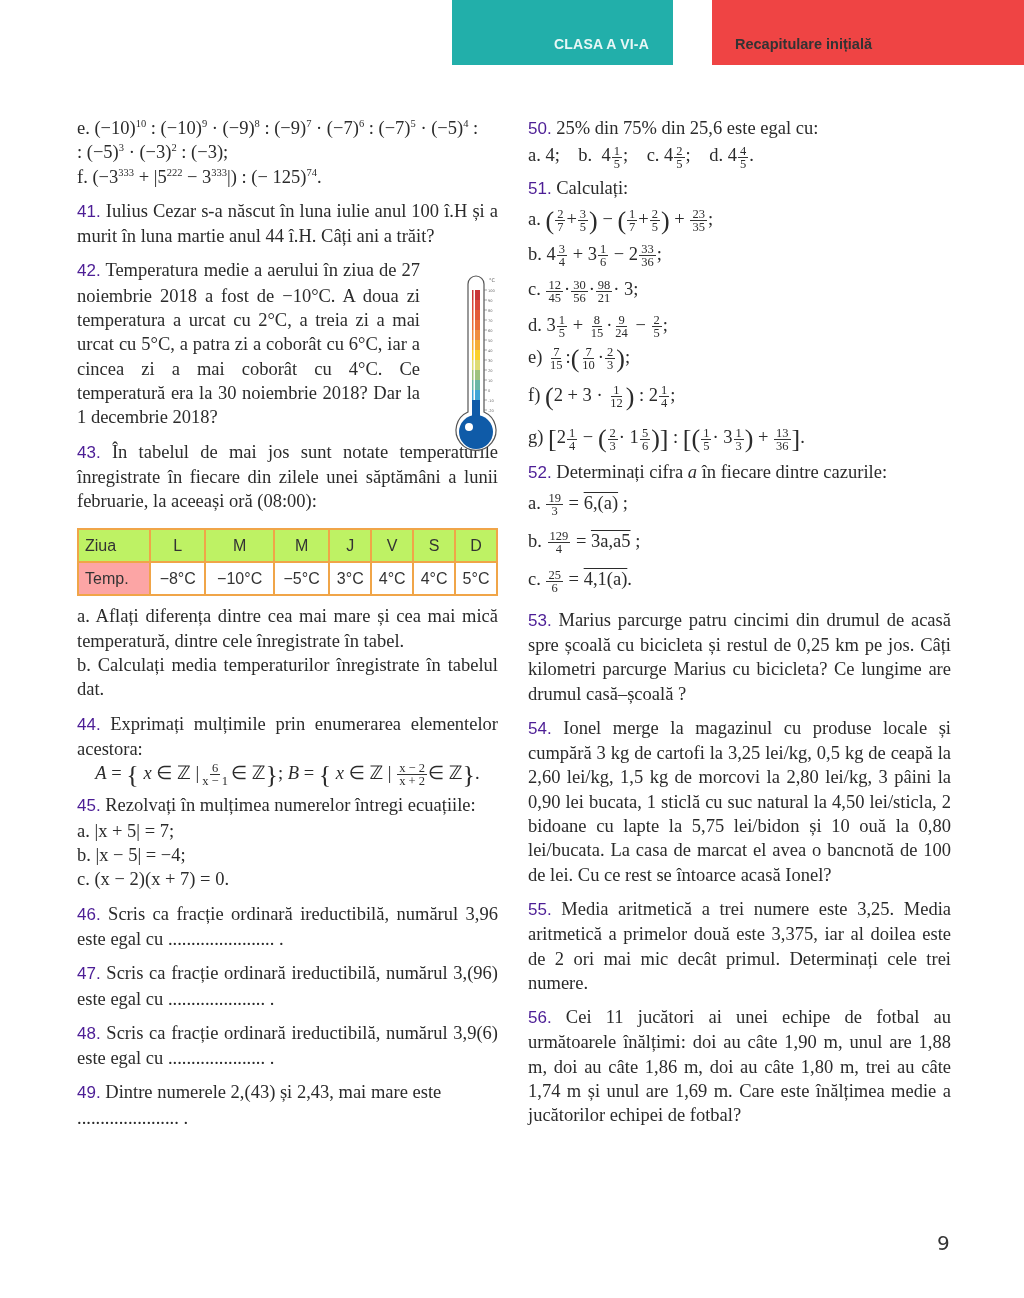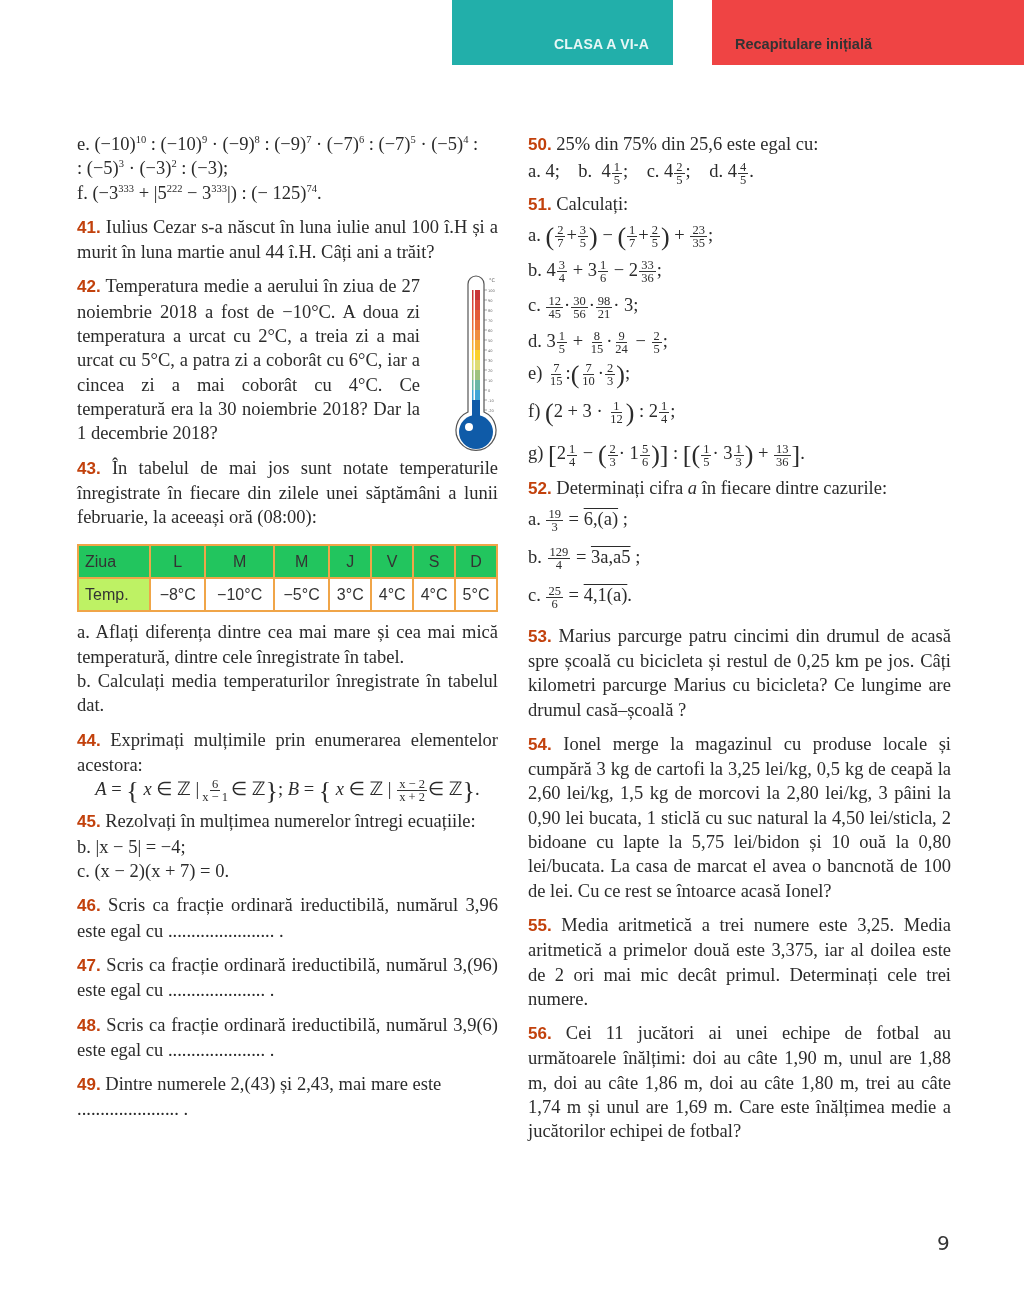--- a/index.html
+++ b/index.html
@@ -5,44 +5,44 @@
   * { box-sizing: border-box; margin: 0; padding: 0; }
   html, body { width: 1024px; height: 1298px; background: #ffffff; overflow: hidden; }
   body { position: relative; font-family: "DejaVu Serif", "Liberation Serif", serif; color: #2a2a2a; }
 
   .header { position: absolute; top: 0; left: 452px; width: 668px; height: 65px; display: flex; gap: 39px; }
   .header-left { width: 221px; height: 65px; background: #22afaa; display: flex; align-items: flex-end; justify-content: flex-end; padding: 0 24px 13px 0; }
   .header-left span { font-family: "Liberation Sans", sans-serif; font-weight: bold; font-size: 14px; color: #e8f7f6; letter-spacing: 0.2px; }
   .header-right { flex: 1; height: 65px; background: #ef4444; display: flex; align-items: flex-end; padding: 0 0 13px 23px; }
   .header-right span { font-family: "Liberation Sans", sans-serif; font-weight: bold; font-size: 14.5px; color: #333; }
 
-  .col { position: absolute; top: 132px; font-family: "Liberation Serif", serif; font-size: 18.5px; line-height: 24.3px; color: #2b2b2b; }
+  .col { position: absolute; top: 116px; font-family: "Liberation Serif", serif; font-size: 18.5px; line-height: 24.3px; color: #2b2b2b; }
   .col-left { left: 77px; width: 421px; }
   .col-right { left: 528px; width: 423px; }
 
   .p { text-align: justify; }
   .gap { margin-top: 10px; }
-  .num { color: #c2410c; font-weight: bold; font-family: "Liberation Sans", sans-serif; font-size: 17px; }
+  .num { color: #4c1d95; font-weight: normal; font-family: "Liberation Sans", sans-serif; font-size: 17px; }
   sup { font-size: 10.5px; vertical-align: 7px; line-height: 0; }
   .line { white-space: nowrap; }
 
   .frac { display: inline-flex; flex-direction: column; align-items: center; vertical-align: middle; font-size: 12.5px; line-height: 12px; margin: 0 1px; }
   .frac .n { border-bottom: 1px solid #333; padding: 0 2px; }
   .frac .d { padding: 0 2px; }
   .big { font-size: 26px; vertical-align: middle; line-height: 0; }
   .ovl { text-decoration: overline; }
   i { font-style: italic; }
 
   .q42 { position: relative; padding-right: 78px; }
   .thermo { position: absolute; left: 370px; top: 140px; width: 70px; height: 200px; }
 
   table.temps { border-collapse: collapse; margin: 15px 0 8px 0; width: 421px; font-family: "Liberation Sans", sans-serif; font-size: 16px; }
   table.temps td { border: 2px solid #f0a548; height: 33px; text-align: center; color: #333; }
-  table.temps tr.head td { background: #22c55e; }
-  table.temps td.lbl { background: #bef264; text-align: left; padding-left: 6px; width: 72px; }
+  table.temps tr.head td { background: #bef264; }
+  table.temps td.lbl { background: #fca5a5; text-align: left; padding-left: 6px; width: 72px; }
 
   .page-num { position: absolute; left: 937px; top: 1231px; font-family: "DejaVu Sans", sans-serif; font-size: 20px; color: #333; }
 </style>
 </head>
 <body>
 
 <div class="header">
   <div class="header-left">
     <span>CLASA A VI-A</span>
   </div>
@@ -114,20 +114,21 @@
       </span>∈ ℤ<span class="big">}</span>; <i>B</i> = <span class="big">{</span> <i>x</i> ∈ ℤ | <span class="frac">
         <span class="n">x − 2</span>
         <span class="d">x + 2</span>
       </span>∈ ℤ<span class="big">}</span>.
   </div>
 
   <div class="p gap" style="margin-top:6px;">
     <span class="num">45.</span>
     <span>Rezolvați în mulțimea numerelor întregi ecuațiile:</span>
   </div>
+  <div>a. |x + 5| = 7;</div>
   <div>b. |x − 5| = −4;</div>
   <div>c. (x − 2)(x + 7) = 0.</div>
 
   <div class="p gap">
     <span class="num">46.</span>
     <span>Scris ca fracție ordinară ireductibilă, numărul 3,96 este egal cu ....................... .</span>
   </div>
   <div class="p gap">
     <span class="num">47.</span>
     <span>Scris ca fracție ordinară ireductibilă, numărul 3,(96) este egal cu ..................... .</span>

